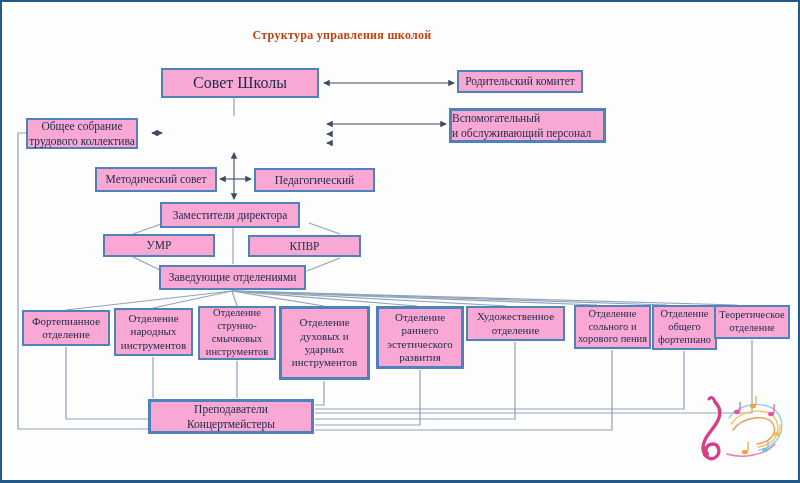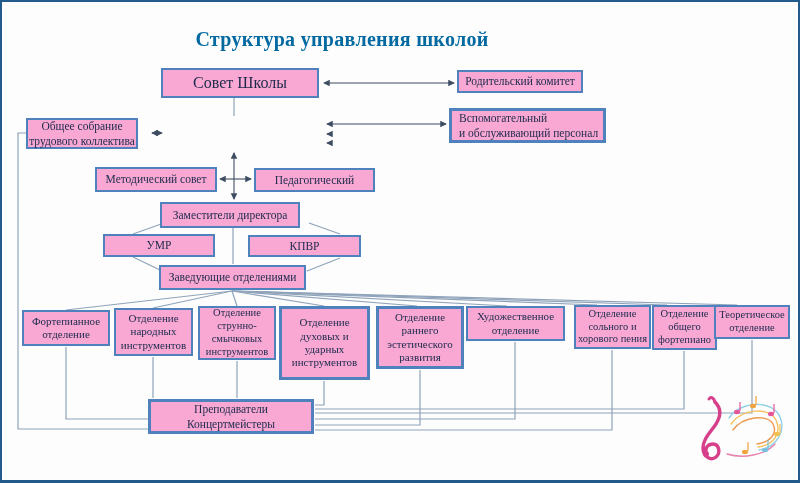--- a/index.html
+++ b/index.html
@@ -4,33 +4,33 @@
 <style>
   html,body{margin:0;padding:0;background:#fff;}
   #canvas{
     position:relative;width:800px;height:483px;box-sizing:border-box;
     background:#fdfdfd;border:2px solid #235a8c;border-bottom-width:3px;
     font-family:"Liberation Serif","DejaVu Serif",serif;overflow:hidden;
   }
   #wires{position:absolute;left:0;top:0;width:800px;height:483px;}
   .title{
     position:absolute;left:140px;top:26px;width:400px;text-align:center;
-    font-size:20px;font-weight:bold;color:#0369a1;letter-spacing:.3px;
+    font-size:12px;font-weight:bold;color:#c2410c;letter-spacing:.3px;
   }
   .box{
     position:absolute;box-sizing:border-box;background:#f9a8d4;
     border:2px solid #4f81bd;color:#1b2a4a;
     display:flex;align-items:center;justify-content:center;
     text-align:center;white-space:pre-line;line-height:1.22;
     font-size:11.5px;
   }
   .b-council{font-size:16px;}
   .b-director{font-size:17px;font-weight:bold;border-width:2px;}
   .b-thick{border-width:3px;}
-  .b-left{justify-content:flex-start;text-align:left;padding-left:7px;}
+  .b-left{justify-content:flex-start;text-align:left;}
   .b-dept{font-size:11px;}
   .b-dept-xs{font-size:10.5px;}
   .decor{position:absolute;left:683px;top:390px;width:112px;height:90px;}
 </style>
 </head>
 <body>
 
 <div id="canvas">
 
   <svg id="wires" viewBox="0 0 800 483" xmlns="http://www.w3.org/2000/svg">

